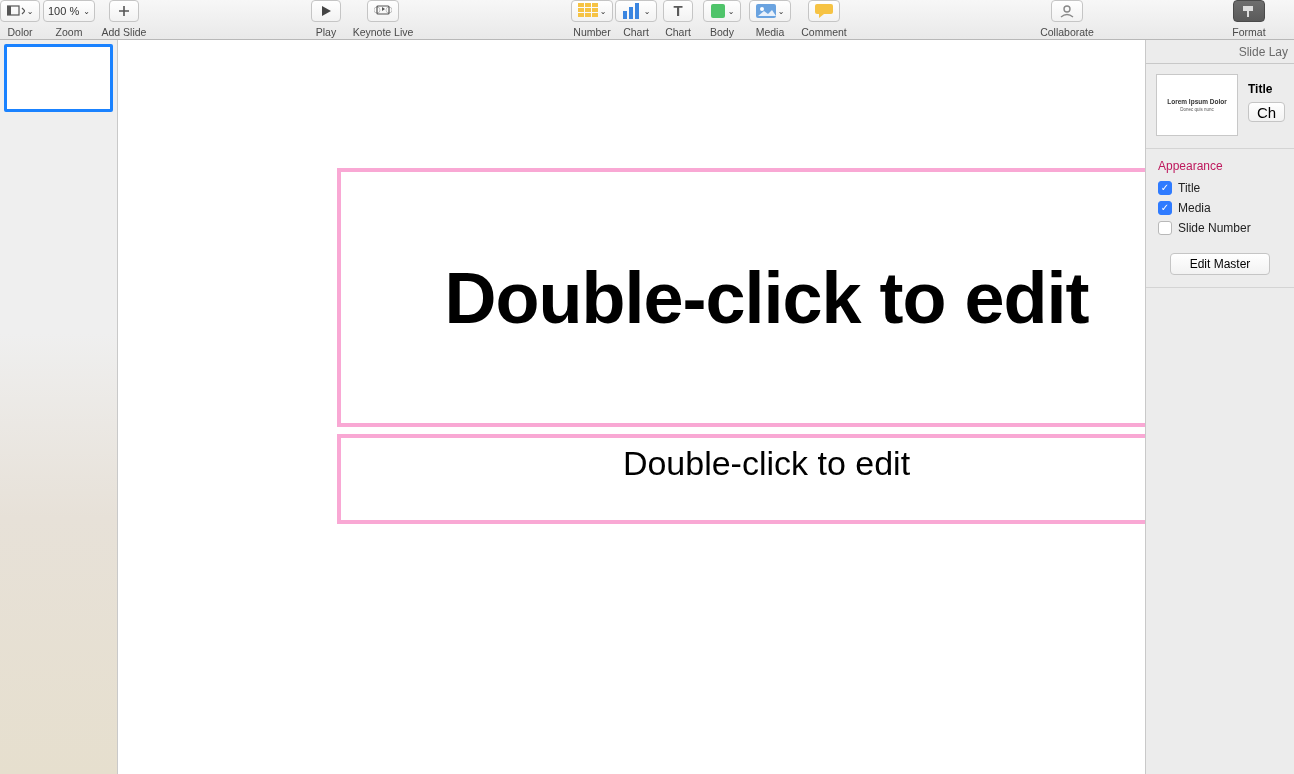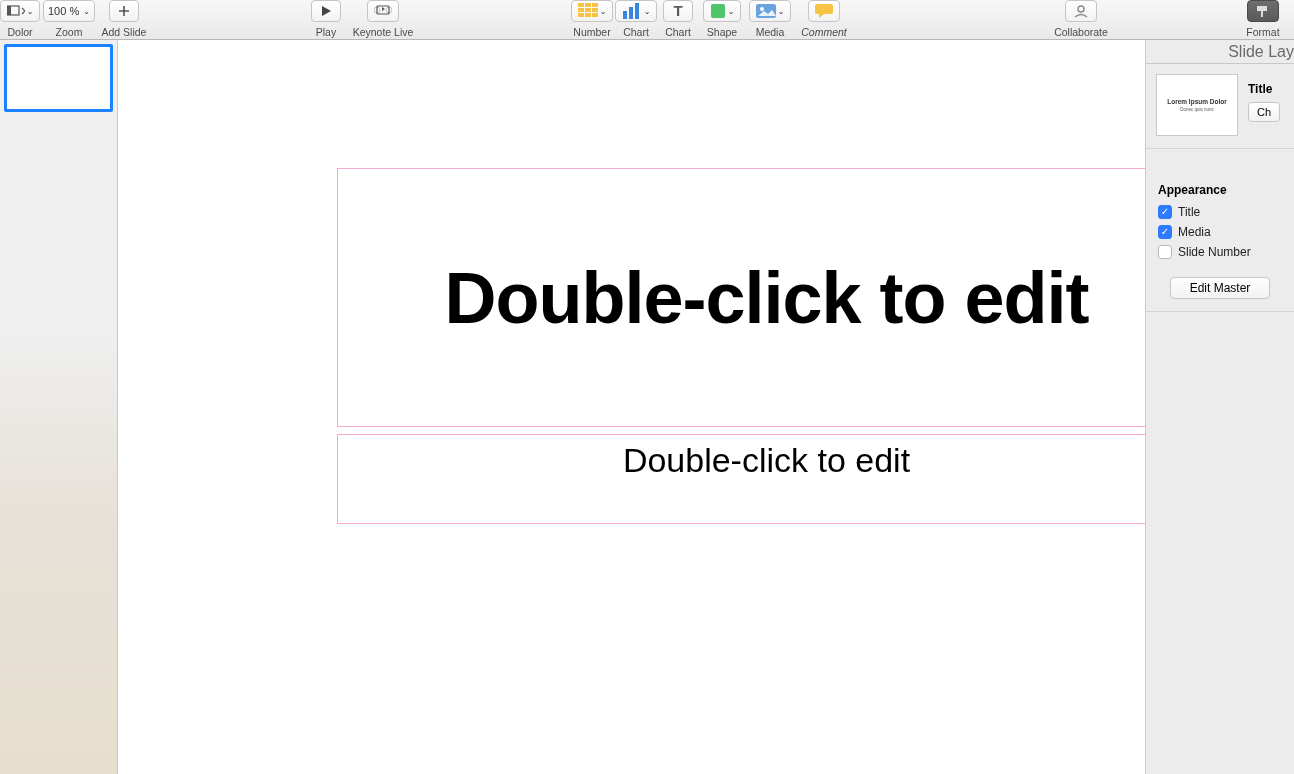--- a/index.html
+++ b/index.html
@@ -17,38 +17,38 @@
 .main { flex: 1; display: flex; min-height: 0; }
 
 
 .navigator { width: 118px; background: linear-gradient(#efefef 0%, #efefef 40%, #e7e1d8 65%, #e6dfce 100%); border-right: 1px solid #c9c9c9; padding-top: 4px; }
 .thumb-wrap { margin: 0 4px 6px 4px; border: 3px solid #1a82ff; border-radius: 2px; position: relative; }
 .thumb { background: #fff; width: 100%; height: 62px; }
 .thumb-num { position: absolute; left: 2px; bottom: 1px; font-size: 10px; color: #fff; font-weight: 500; }
 
 
 .canvas-area { flex: 1; background: #fff; position: relative; overflow: hidden; border-right: 1px solid #c9c9c9; }
-.slide-box { position: absolute; border: 1px solid #f9a8d4; background: #fff; text-align: center; display: flex; align-items: center; justify-content: center; padding-left: 33px; }
+.slide-box { position: absolute; border: 4px solid #f9a8d4; background: #fff; text-align: center; display: flex; align-items: center; justify-content: center; padding-left: 33px; }
 .title-box { left: 219px; top: 128px; width: 826px; height: 259px; }
 .title-text { font-size: 72px; font-weight: 700; color: #000; letter-spacing: -1px; }
 .body-box { left: 219px; top: 394px; width: 826px; height: 90px; align-items: flex-start; padding-top: 6px; }
 .body-text { font-size: 34px; color: #000; }
 
 
 .inspector { width: 148px; background: #ececec; display: flex; flex-direction: column; }
-.inspector-tab { height: 24px; background: #ececec; border-bottom: 1px solid #c8c8c8; display: flex; align-items: center; justify-content: flex-end; font-size: 16px; color: #6a6a6a; }
+.inspector-tab { height: 24px; background: #ececec; border-bottom: 1px solid #c8c8c8; display: flex; align-items: center; justify-content: flex-end; padding-right: 6px; font-size: 12px; color: #6a6a6a; }
 .insp-section { padding: 10px 8px 0 12px; }
 .master-row { display: flex; align-items: flex-start; gap: 10px; padding: 10px 6px 12px 10px; border-bottom: 1px solid #d4d4d4; }
 .master-thumb { width: 82px; height: 62px; background: #fff; border: 1px solid #c8c8c8; display:flex; flex-direction:column; align-items:center; justify-content:center; gap:2px;}
 .master-thumb .t1 { font-size: 6.5px; font-weight:700; color:#333;}
 .master-thumb .t2 { font-size: 4.5px; color:#555;}
 .master-side { display: flex; flex-direction: column; gap: 6px; padding-top: 8px;}
 .master-title { font-size: 12px; font-weight: 600; color: #000; }
-.mini-btn { height: 20px; background: linear-gradient(#ffffff,#f2f2f2); border: 1px solid #c5c5c5; border-radius: 4px; font-size: 11px; padding: 0 8px; display:flex; align-items:center; justify-content:center; }
-.sect-title { font-size: 12px; font-weight: 700; color: #000000; margin-bottom: 8px; margin-top: 24px; }
+.mini-btn { height: 20px; background: linear-gradient(#ffffff,#f2f2f2); border: 1px solid #c5c5c5; border-radius: 4px; font-size: 15px; padding: 0 8px; display:flex; align-items:center; justify-content:center; }
+.sect-title { font-size: 12px; font-weight: 400; color: #be185d; margin-bottom: 8px; }
 .chk-row { display: flex; align-items: center; gap: 6px; font-size: 12px; color: #222; margin-bottom: 6px; }
 .chk { width: 14px; height: 14px; border: 1px solid #b8b8b8; border-radius: 3px; background:#fff; display:flex; align-items:center; justify-content:center;}
 .chk.on { background:#2f7bff; border-color:#2f7bff;}
 .chk.on::after { content:'✓'; color:#fff; font-size:10px; line-height:1;}
 .collapse-row { display:flex; align-items:center; gap:6px; font-size:12px; color:#333; padding:10px 12px; border-top:1px solid #d4d4d4; border-bottom:1px solid #d4d4d4; margin-top: 6px;}
 .tri { width:0; height:0; border-top:5px solid transparent; border-bottom:5px solid transparent; border-left:6px solid #7a7a7a;}
 .edit-master-wrap { padding: 12px 24px; border-bottom:1px solid #d4d4d4;text-align:right;}
 .edit-master-btn { width: 100%; height:22px; background: linear-gradient(#ffffff,#f2f2f2); border:1px solid #c5c5c5; border-radius:4px; font-size:12px; display:flex; align-items:center; justify-content:center;}
 
 .tb-spacer { flex:1; }
@@ -155,36 +155,36 @@
     <div class="tb-label">Chart</div>
   </div>
 
   <div class="tb-group" style="width:48px;">
     <div class="tb-btn">
       <svg width="16" height="16" class="ic-shape">
           <rect x="1" y="1" width="14" height="14" rx="2"></rect>
         </svg>
       <span style="font-size:8px; margin-left:2px;">⌄</span>
     </div>
-    <div class="tb-label">Shape</div>
+    <div class="tb-label">Body</div>
   </div>
 
   <div class="tb-group" style="width:48px;">
     <div class="tb-btn">
       <svg width="20" height="14">
           <rect x="0" y="0" width="20" height="14" rx="2" fill="#6aa3e0"></rect>
           <circle cx="6" cy="5" r="2" fill="#fff"></circle>
           <path d="M2 12 L8 7 L12 10 L16 6 L20 12 Z" fill="#fff" opacity="0.85"></path>
         </svg>
       <span style="font-size:8px; margin-left:2px;">⌄</span>
     </div>
     <div class="tb-label">Media</div>
   </div>
 
-  <div class="tb-group" style="width:60px;font-style:italic;">
+  <div class="tb-group" style="width:60px;">
     <div class="tb-btn">
       <svg width="18" height="14" class="ic-comment">
           <rect x="0" y="0" width="18" height="10" rx="2"></rect>
           <path d="M4 10 L4 14 L9 10 Z" fill="#f6c344"></path>
         </svg>
     </div>
     <div class="tb-label">Comment</div>
   </div>
 
   <div class="tb-spacer"></div>
@@ -194,21 +194,21 @@
       <svg width="18" height="14">
           <circle cx="9" cy="5" r="3" fill="none" stroke="#888" stroke-width="1.4"></circle>
           <path d="M3 13 Q9 8 15 13" fill="none" stroke="#888" stroke-width="1.4"></path>
         </svg>
     </div>
     <div class="tb-label">Collaborate</div>
   </div>
 
   <div style="width:120px;"></div>
 
-  <div class="tb-group" style="width:54px; margin-right:4px;">
+  <div class="tb-group" style="width:54px; margin-right:18px;">
     <div class="tb-btn dark">
       <svg width="18" height="14">
           <path d="M3 2 L13 2 L13 7 L9 7 L9 13 L7 13 L7 7 L3 7 Z" fill="#ddd"></path>
         </svg>
     </div>
     <div class="tb-label">Format</div>
   </div>
 
 </div>
 

